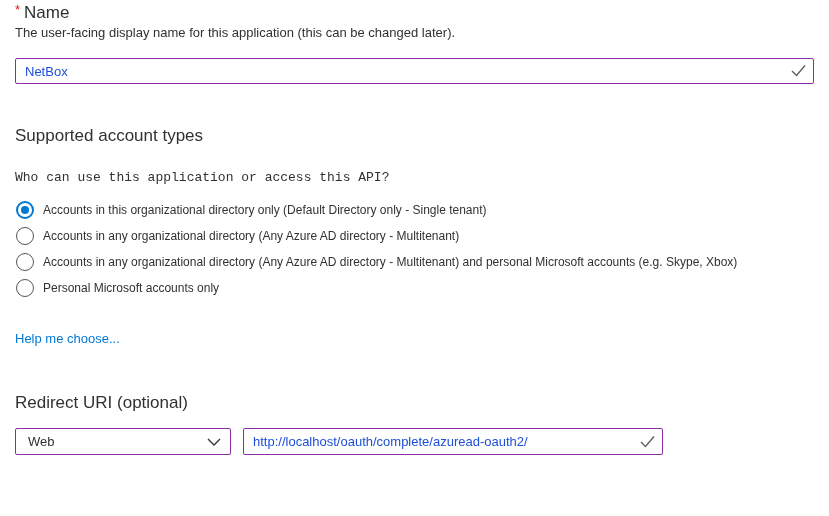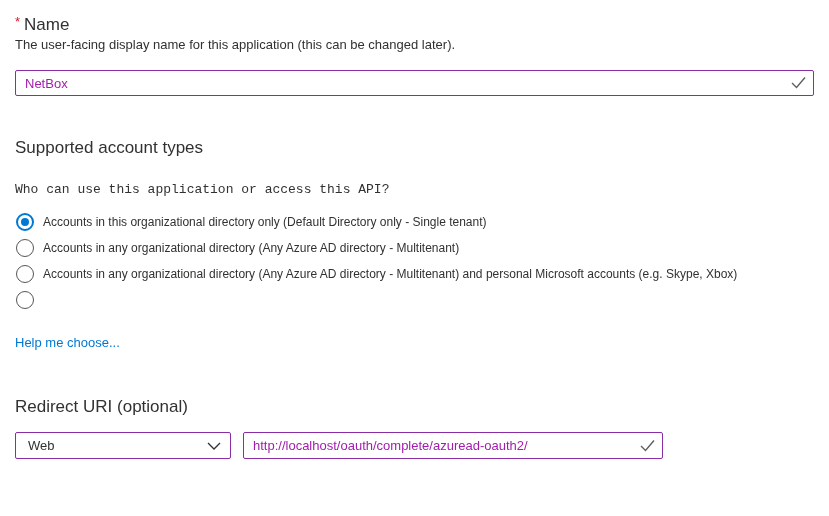--- a/index.html
+++ b/index.html
@@ -28,37 +28,37 @@
     color: #e81123;
     font-size: 13px;
     vertical-align: 4px;
     margin-right: 4px;
   }
   .desc-text {
     font-size: 13px;
     line-height: 19px;
     color: #323130;
   }
-  .name-title { margin-top: 12px; }
+  .name-title { }
   .name-desc  { }
 
   
   .field-wrap {
     position: relative;
     margin-top: 16px;
   }
   .txt-input {
     width: 100%;
     height: 26px;
     border: 1px solid #8a2da5;
     border-radius: 2px;
     padding: 0 30px 0 9px;
     font-size: 13px;
     font-family: "Liberation Sans", "DejaVu Sans", sans-serif;
-    color: #a21caf;
+    color: #1d4ed8;
     outline: none;
     background: #fff;
   }
   .check-icon {
     position: absolute;
     right: 8px;
     top: 6px;
     width: 15px;
     height: 13px;
     pointer-events: none;
@@ -99,21 +99,21 @@
     background: #0078d4;
   }
   .radio-label {
     font-size: 12px;
     color: #323130;
     margin-left: 9px;
     white-space: nowrap;
   }
   .help-link {
     display: inline-block;
-    margin-top: 22px;
+    margin-top: 30px;
     font-size: 13px;
     color: #0078d4;
     text-decoration: none;
     cursor: pointer;
     text-align: center;
   }
 
   
   .redirect-title { margin-top: 46px; }
   .redirect-desc  { margin-top: 13px; max-width: 802px; }
@@ -180,20 +180,21 @@
     <div class="radio-row">
       <span class="radio-circle"></span>
       <span class="radio-label">Accounts in any organizational directory (Any Azure AD directory - Multitenant)</span>
     </div>
     <div class="radio-row">
       <span class="radio-circle"></span>
       <span class="radio-label">Accounts in any organizational directory (Any Azure AD directory - Multitenant) and personal Microsoft accounts (e.g. Skype, Xbox)</span>
     </div>
     <div class="radio-row">
       <span class="radio-circle"></span>
+      <span class="radio-label">Personal Microsoft accounts only</span>
     </div>
   </div>
 
   <a class="help-link">Help me choose...</a>
 
   
   <div class="section-title redirect-title">Redirect URI (optional)</div>
 
   <div class="redirect-controls">
     <div class="platform-select">

